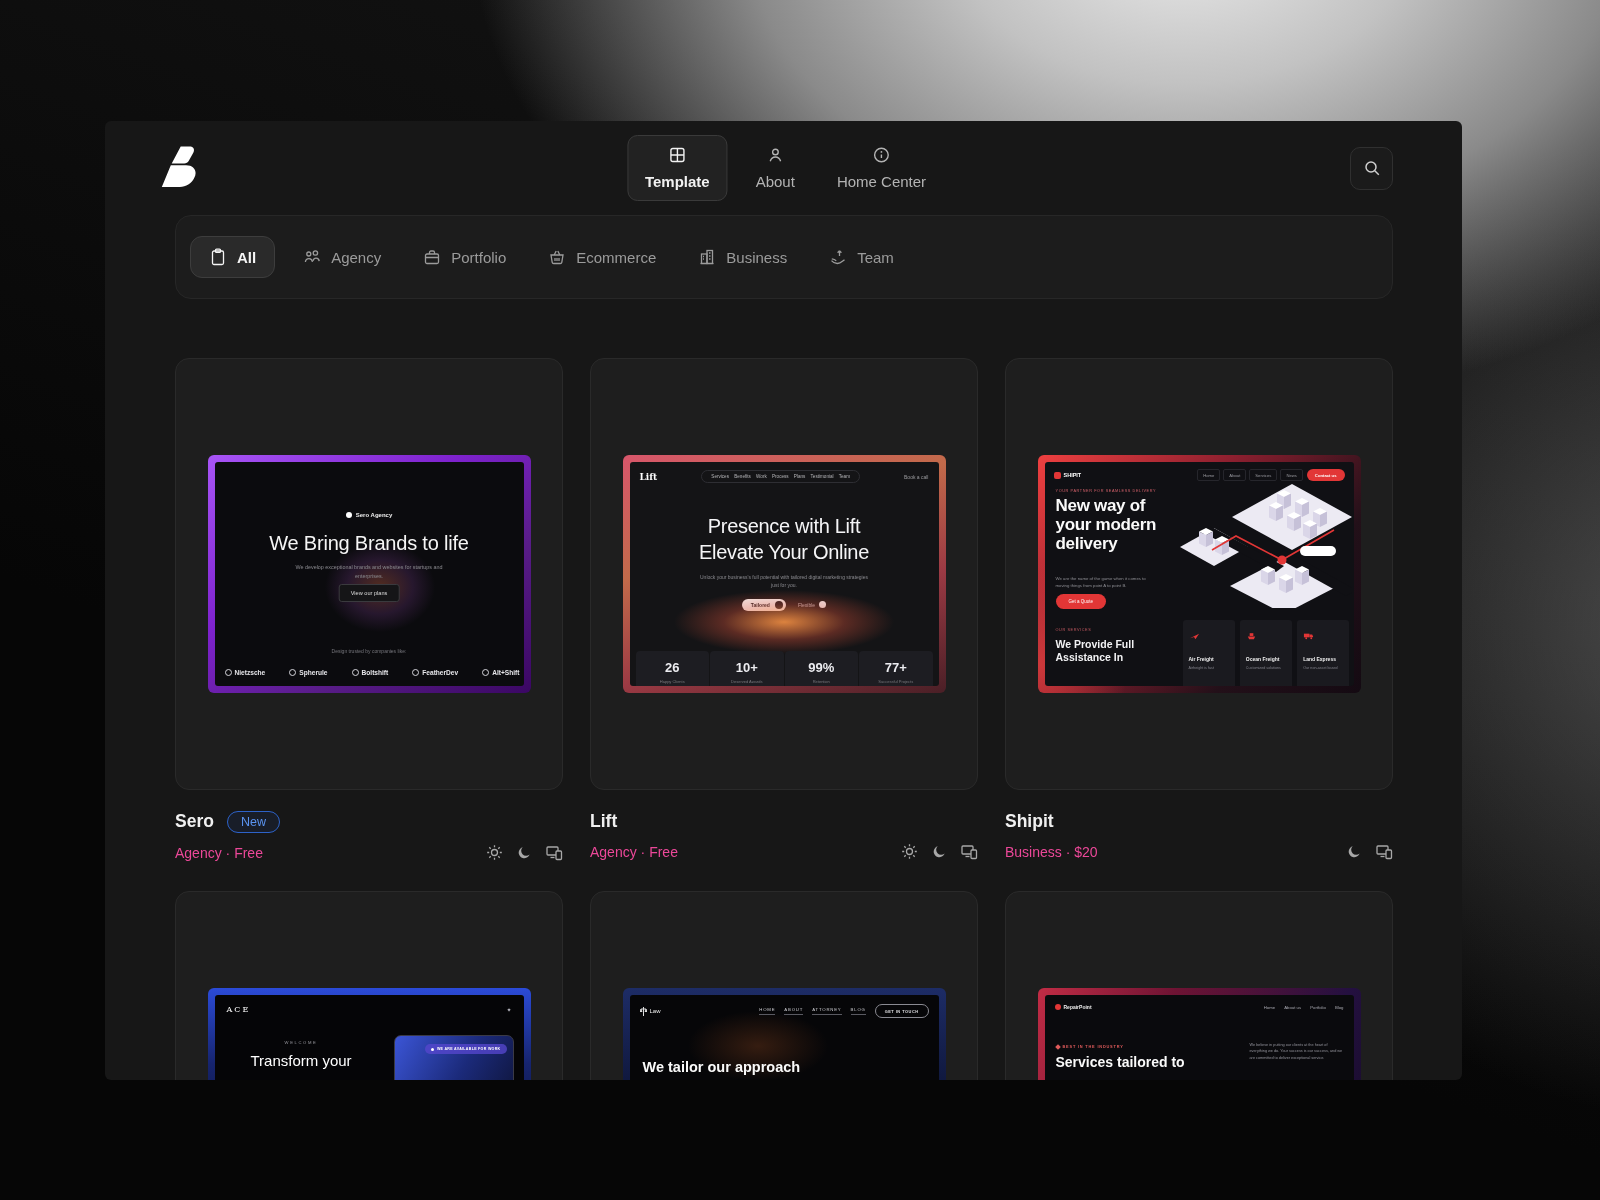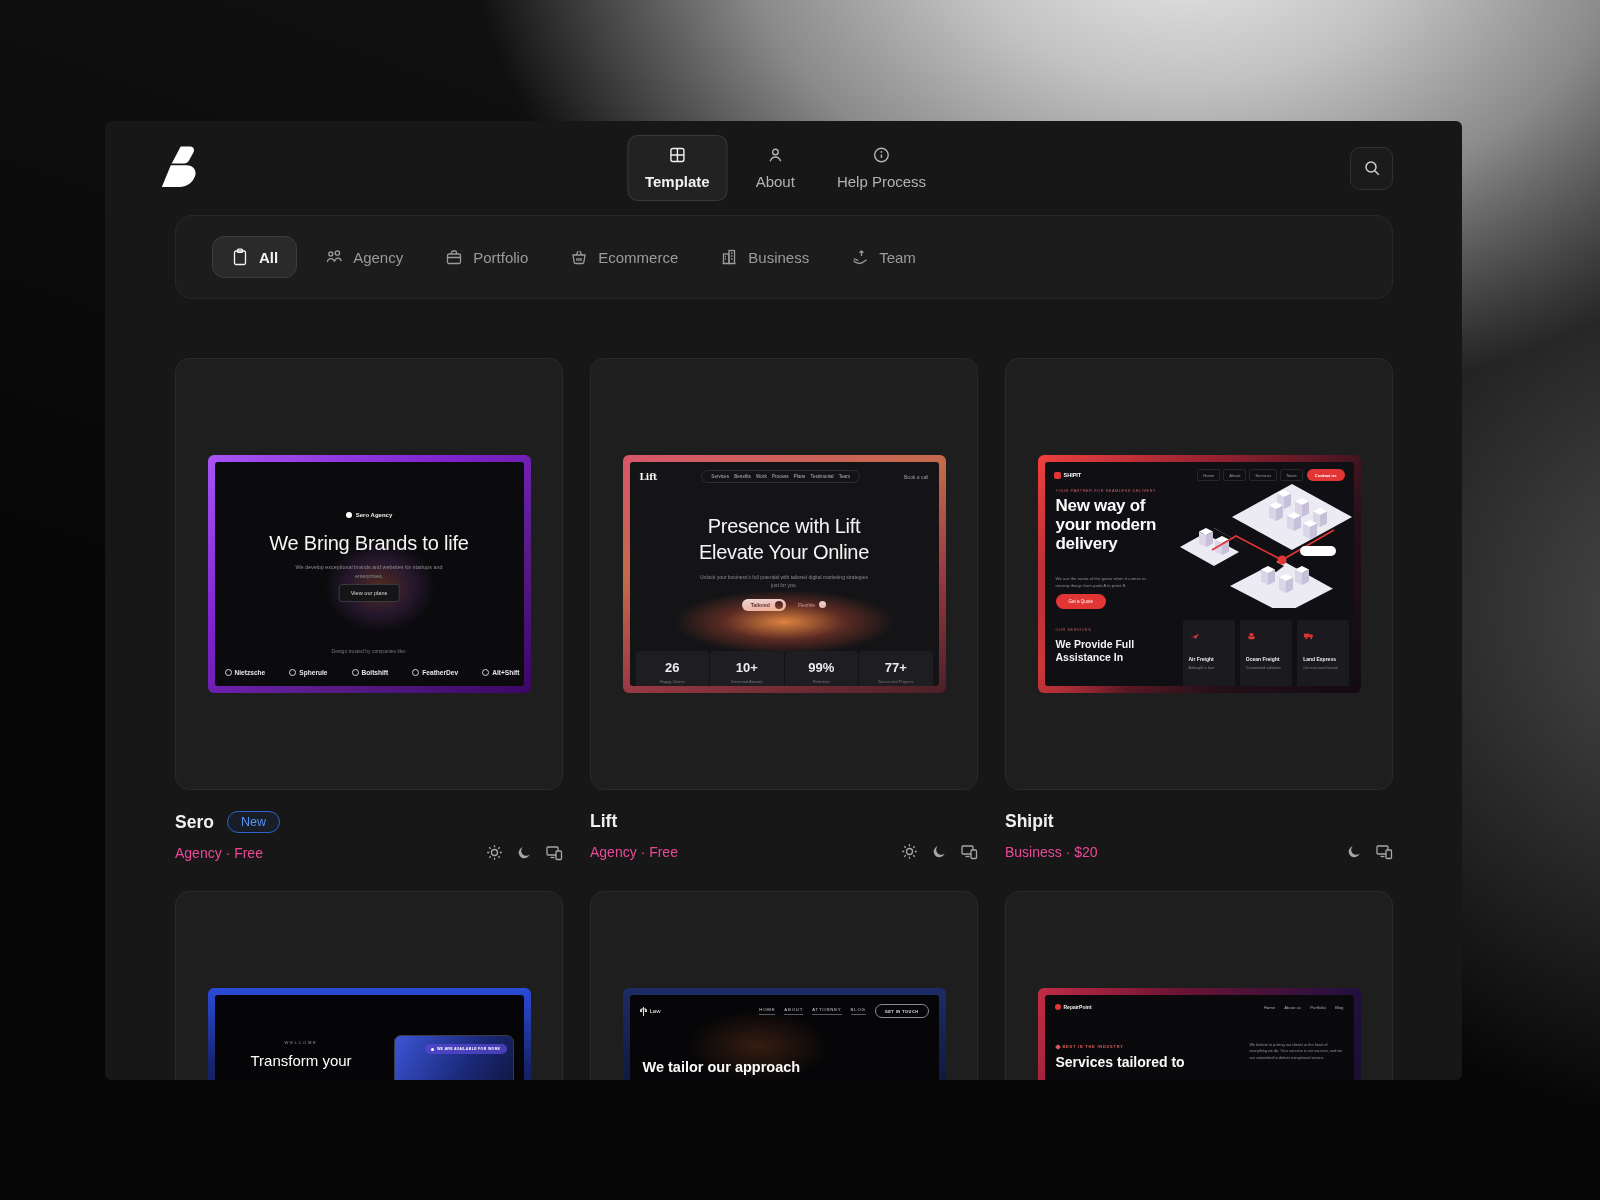--- a/index.html
+++ b/index.html
@@ -29,35 +29,35 @@
   .nav-btn svg{ width:18px; height:18px; stroke:#b3b3b3; fill:none; stroke-width:1.4; }
   .nav-btn.active{ background:#222222; border:1px solid #3a3a3a; border-radius:10px;
     color:#f2f2f2; font-weight:bold; padding:10px 17px; }
   .nav-btn.active svg{ stroke:#f2f2f2; }
   .search-btn{ margin-left:auto; width:43px; height:43px; border:1px solid #303030; background:#1b1b1b;
     border-radius:10px; display:flex; align-items:center; justify-content:center; cursor:pointer; }
   .search-btn svg{ width:18px; height:18px; stroke:#cfcfcf; fill:none; stroke-width:1.5; }
 
   
   .filterbar{ margin:0 69px 0 70px; height:84px; background:#1c1c1c; border:1px solid #272727;
-    border-radius:16px; display:flex; align-items:center; padding:0 36px; gap:14px; }
+    border-radius:16px; display:flex; align-items:center; padding:0 14px; gap:14px; }
   .filter-btn{ display:flex; align-items:center; gap:10px; background:none; border:none;
     color:#9b9b9b; font-size:15px; font-family:inherit; padding:11px 14px; cursor:pointer; }
   .filter-btn svg{ width:18px; height:18px; stroke:#9b9b9b; fill:none; stroke-width:1.3; }
   .filter-btn.active{ background:#2a2a2a; border:1px solid #3d3d3d; border-radius:12px;
     color:#f5f5f5; font-weight:bold; padding:11px 18px; }
   .filter-btn.active svg{ stroke:#f5f5f5; }
 
   
   .grid{ margin:59px 69px 0 70px; display:grid; grid-template-columns:repeat(3,1fr);
     column-gap:27px; row-gap:30px; }
   .thumb-box{ height:432px; background:#1e1e1e; border:1px solid #2a2a2a; border-radius:14px;
     display:flex; align-items:center; justify-content:center; cursor:pointer; }
   .card-info{ padding-top:21px; }
-  .title-row{ display:flex; align-items:center; gap:13px; }
+  .title-row{ display:flex; gap:13px; }
   .card-title{ color:#f0f0f0; font-size:17.5px; font-weight:bold; cursor:pointer; }
   .badge{ color:#5a93f0; border:1px solid #2d62c8; background:rgba(40,90,200,.10);
     border-radius:999px; font-size:12.5px; padding:3px 13px; }
   .meta-row{ margin-top:11px; display:flex; align-items:center; justify-content:space-between; }
   .card-meta{ color:#ec4899; font-size:14px; }
   .meta-icons{ display:flex; align-items:center; gap:13px; }
   .meta-icons svg{ width:17px; height:17px; stroke:#a8a8a8; fill:none; stroke-width:1.3; }
 
   
   .shot{ width:323px; height:238px; border-radius:6px; padding:7px; }
@@ -202,21 +202,21 @@
               <path d="M3.8 15.2c.8-2.6 2.8-4.2 5.2-4.2s4.4 1.6 5.2 4.2"></path>
           </svg>
           <span>About</span>
         </button>
         <button class="nav-btn">
           <svg viewBox="0 0 18 18">
             <circle cx="9" cy="9" r="6.8"></circle>
               <path d="M9 8.4v3.6"></path>
               <circle cx="9" cy="5.9" r="0.9" fill="#b3b3b3" stroke="none"></circle>
           </svg>
-          <span>Help Process</span>
+          <span>Home Center</span>
         </button>
       </nav>
       <button class="search-btn">
         <svg viewBox="0 0 18 18">
           <circle cx="8" cy="8" r="5"></circle>
             <path d="M11.8 11.8l4 4"></path>
         </svg>
       </button>
     </header>
 
@@ -491,20 +491,24 @@
                 </svg>
             </span>
           </div>
         </div>
       </section>
 
       <section class="card">
         <div class="thumb-box">
           <div class="shot ace">
             <div class="shot-inner">
+              <div class="a-top">
+                <span class="a-logo">ACE</span>
+                <span class="a-mark">✦</span>
+              </div>
               <div class="a-eyebrow">WELCOME</div>
               <div class="a-head">Transform your</div>
               <div class="a-card">
                 <span class="a-pill">
                     <i></i>
                     <b>WE ARE AVAILABLE FOR WORK</b>
                   </span>
               </div>
             </div>
           </div>

